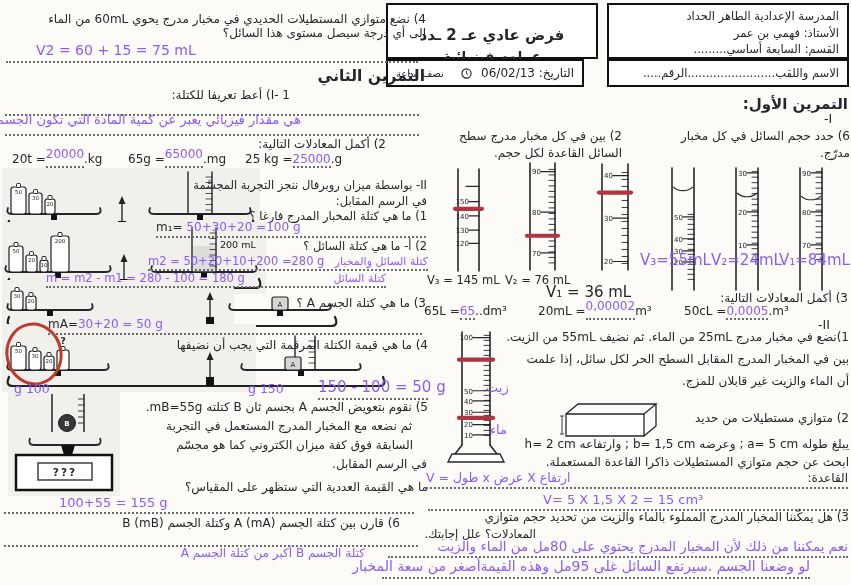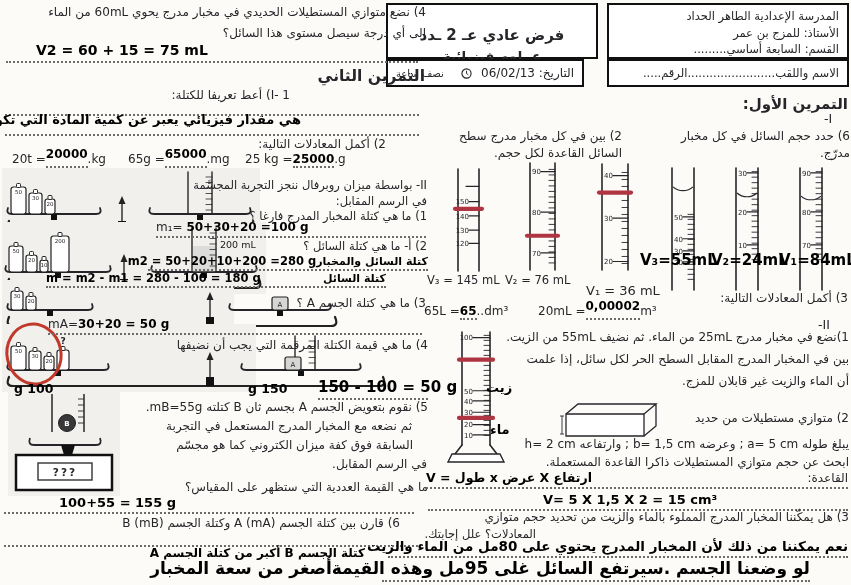--- a/index.html
+++ b/index.html
@@ -1,21 +1,21 @@
 <!DOCTYPE html>
 <html lang="ar"><head>
 <meta charset="utf-8">
 <style>
   *{margin:0;padding:0;box-sizing:border-box}
   body{background:#e9e9e7}
   #page{position:relative;width:851px;height:585px;background:#fcfbf8;overflow:hidden;
         font-family:"DejaVu Sans",sans-serif;color:#26262a}
   .t{position:absolute;font-size:12px;direction:rtl;text-align:right;white-space:nowrap;line-height:1.25}
   .ltr{direction:ltr;text-align:left}
-  .red{color:#000000;font-weight:bold}
+  .red{color:#8b5cf6;font-weight:normal}
   .b{font-weight:bold}
   .dots{position:absolute;height:0;border-top:2px dotted #6b6b6b}
   .dline{border-bottom:2px dotted #6b6b6b;padding-bottom:1px}
   .ansu{display:inline-block;border-bottom:2px dotted #6b6b6b;line-height:1.05}
   .raised{position:relative;top:-5px}
   .box{position:absolute;border:2px solid #101010;background:#fff}
 </style>
 </head>
 <body>
 
@@ -354,42 +354,42 @@
         <line x1="307" y1="29.5" x2="313" y2="29.5" stroke="#26262a" stroke-width="0.8" stroke-linecap="round"></line>
         <line x1="307" y1="35" x2="313" y2="35" stroke="#26262a" stroke-width="0.8" stroke-linecap="round"></line>
         <rect x="283" y="29" width="16" height="13" rx="2" fill="#d6d6d4" stroke="#222" stroke-width="1.2"></rect>
         <text x="291" y="38.5" font-size="7" fill="#222" text-anchor="middle" font-family="DejaVu Sans">A</text>
         <ellipse cx="32" cy="26" rx="27" ry="30" fill="none" stroke="#c0392b" stroke-width="3" transform="rotate(-12 32 26)"></ellipse>
       </svg>
     </div>
 
   <div class="box" style="left:607px;top:3px;width:242px;height:56px;padding:3px 8px;direction:rtl;font-size:11.5px;line-height:1.45">
     <div>المدرسة الإعدادية الطاهر الحداد</div>
-    <div>الأستاذ: للمزج بن عمر</div>
+    <div>الأستاذ: فهمي بن عمر</div>
     <div>القسم: السابعة أساسي.........</div>
   </div>
   <div class="box" style="left:607px;top:59px;width:242px;height:28px;padding:5px 8px;direction:rtl;font-size:11.5px">
     <div>الاسم واللقب........................الرقم.....</div>
   </div>
   <div class="box" style="left:386px;top:3px;width:212px;height:56px;text-align:center;padding-top:21px">
     <div class="b" style="font-size:15px">فرض عادي عـ 2 ـدد</div>
     <div class="b" style="font-size:13.5px;margin-top:4px;letter-spacing:1px">عــلوم فيزيائية</div>
   </div>
   <div class="box" style="left:386px;top:59px;width:198px;height:28px;padding:4px 8px;direction:rtl;display:flex;justify-content:space-between;align-items:center">
     <span style="font-size:12px">التاريخ: 06/02/13</span>
     <span style="display:flex;align-items:flex-start;gap:17px">
       <svg width="11" height="11" viewBox="0 0 12 12">
         <circle cx="6" cy="6" r="5" fill="none" stroke="#222" stroke-width="1.2"></circle>
         <path d="M6 3v3l2 1.5" stroke="#222" stroke-width="1" fill="none"></path>
       </svg>
       <span style="font-size:10px">نصف ساعة</span>
     </span>
   </div>
 
-  <div class="t" style="left:6px;top:5px;width:420px">4) نضع متوازي المستطيلات الحديدي في مخبار مدرج يحوي 60mL من الماء</div>
+  <div class="t" style="left:6px;top:12px;width:420px">4) نضع متوازي المستطيلات الحديدي في مخبار مدرج يحوي 60mL من الماء</div>
   <div class="t" style="left:6px;top:26px;width:420px">إلى أي درجة سيصل مستوى هذا السائل؟</div>
   <div class="t ltr dline" style="left:6px;top:42px;width:412px">
     <span class="red" style="font-size:14px;margin-left:30px">V2 = 60 + 15 = 75 mL</span>
   </div>
 
   <div class="t b" style="left:293px;top:67px;width:132px;font-size:15.5px">التمرين الثاني</div>
   <div class="t" style="left:118px;top:88px;width:172px">I- 1) أعط تعريفا للكتلة:</div>
 
   <div class="dots" style="left:5px;top:114px;width:414px"></div>
   <div class="t" style="left:5px;top:112px;width:414px;padding-left:8px;padding-right:118px">
@@ -472,24 +472,27 @@
   </div>
   <div class="t ltr" style="left:711px;top:251px">
     <span class="red" style="font-size:15px">V₂=24mL</span>
   </div>
   <div class="t ltr" style="left:779px;top:251px">
     <span class="red" style="font-size:15px">V₁=84mL</span>
   </div>
 
   <div class="t ltr" style="left:427px;top:273px;width:82px;font-size:11.5px">V₃ = 145 mL</div>
   <div class="t ltr" style="left:505px;top:273px;width:74px;font-size:11.5px">V₂ = 76 mL</div>
-  <div class="t ltr" style="left:586px;top:283px;width:74px;font-size:13px">V₁ = 36 mL</div>
+  <div class="t ltr" style="left:546px;top:283px;width:74px;font-size:15px">V₁ = 36 mL</div>
 
   <div class="t" style="left:688px;top:291px;width:160px">3) أكمل المعادلات التالية:</div>
 
+  <div class="t ltr" style="left:684px;top:304px;width:164px">
+    <span>50cL =</span><span class="ansu"><span class="red">0,0005</span></span><span>.m³</span>
+  </div>
   <div class="t ltr" style="left:538px;top:304px;width:144px">
     <span>20mL =</span><span class="ansu"><span class="red raised">0,00002</span></span><span>m³</span>
   </div>
   <div class="t ltr" style="left:424px;top:304px;width:112px">
     <span>65L =</span><span class="ansu"><span class="red">65</span></span><span>..dm³</span>
   </div>
 
   <div class="t ltr" style="left:818px;top:317px;width:30px;font-size:12.5px">-II</div>
 
   <div class="t" style="left:495px;top:330px;width:354px">1)نضع في مخبار مدرج 25mL من الماء. ثم نضيف 55mL من الزيت.</div>
@@ -515,16 +518,16 @@
     <span class="red" style="font-size:13px;margin-left:115px">V= 5 X 1,5 X 2 = 15 cm³</span>
   </div>
 
   <div class="t" style="left:428px;top:510px;width:421px">3) هل يمكّننا المخبار المدرج المملوء بالماء والزيت من تحديد حجم متوازي</div>
   <div class="t" style="left:424px;top:527px;width:112px;font-size:11.5px">المعادلات؟ علل إجابتك.</div>
 
   <div class="t dline" style="left:388px;top:538px;width:460px">
     <span class="red" style="font-size:13.5px">نعم يمكننا من ذلك لأن المخبار المدرج يحتوي على 80مل من الماء والزيت</span>
   </div>
   <div class="t dline" style="left:382px;top:558px;width:428px">
-    <span class="red" style="font-size:17px">لو وضعنا الجسم .سيرتفع السائل غلى 95مل وهذه القيمةأصغر من سعة المخبار</span>
+    <span class="red" style="font-size:14px">لو وضعنا الجسم .سيرتفع السائل غلى 95مل وهذه القيمةأصغر من سعة المخبار</span>
   </div>
 
 </div>
 
 </body></html>

